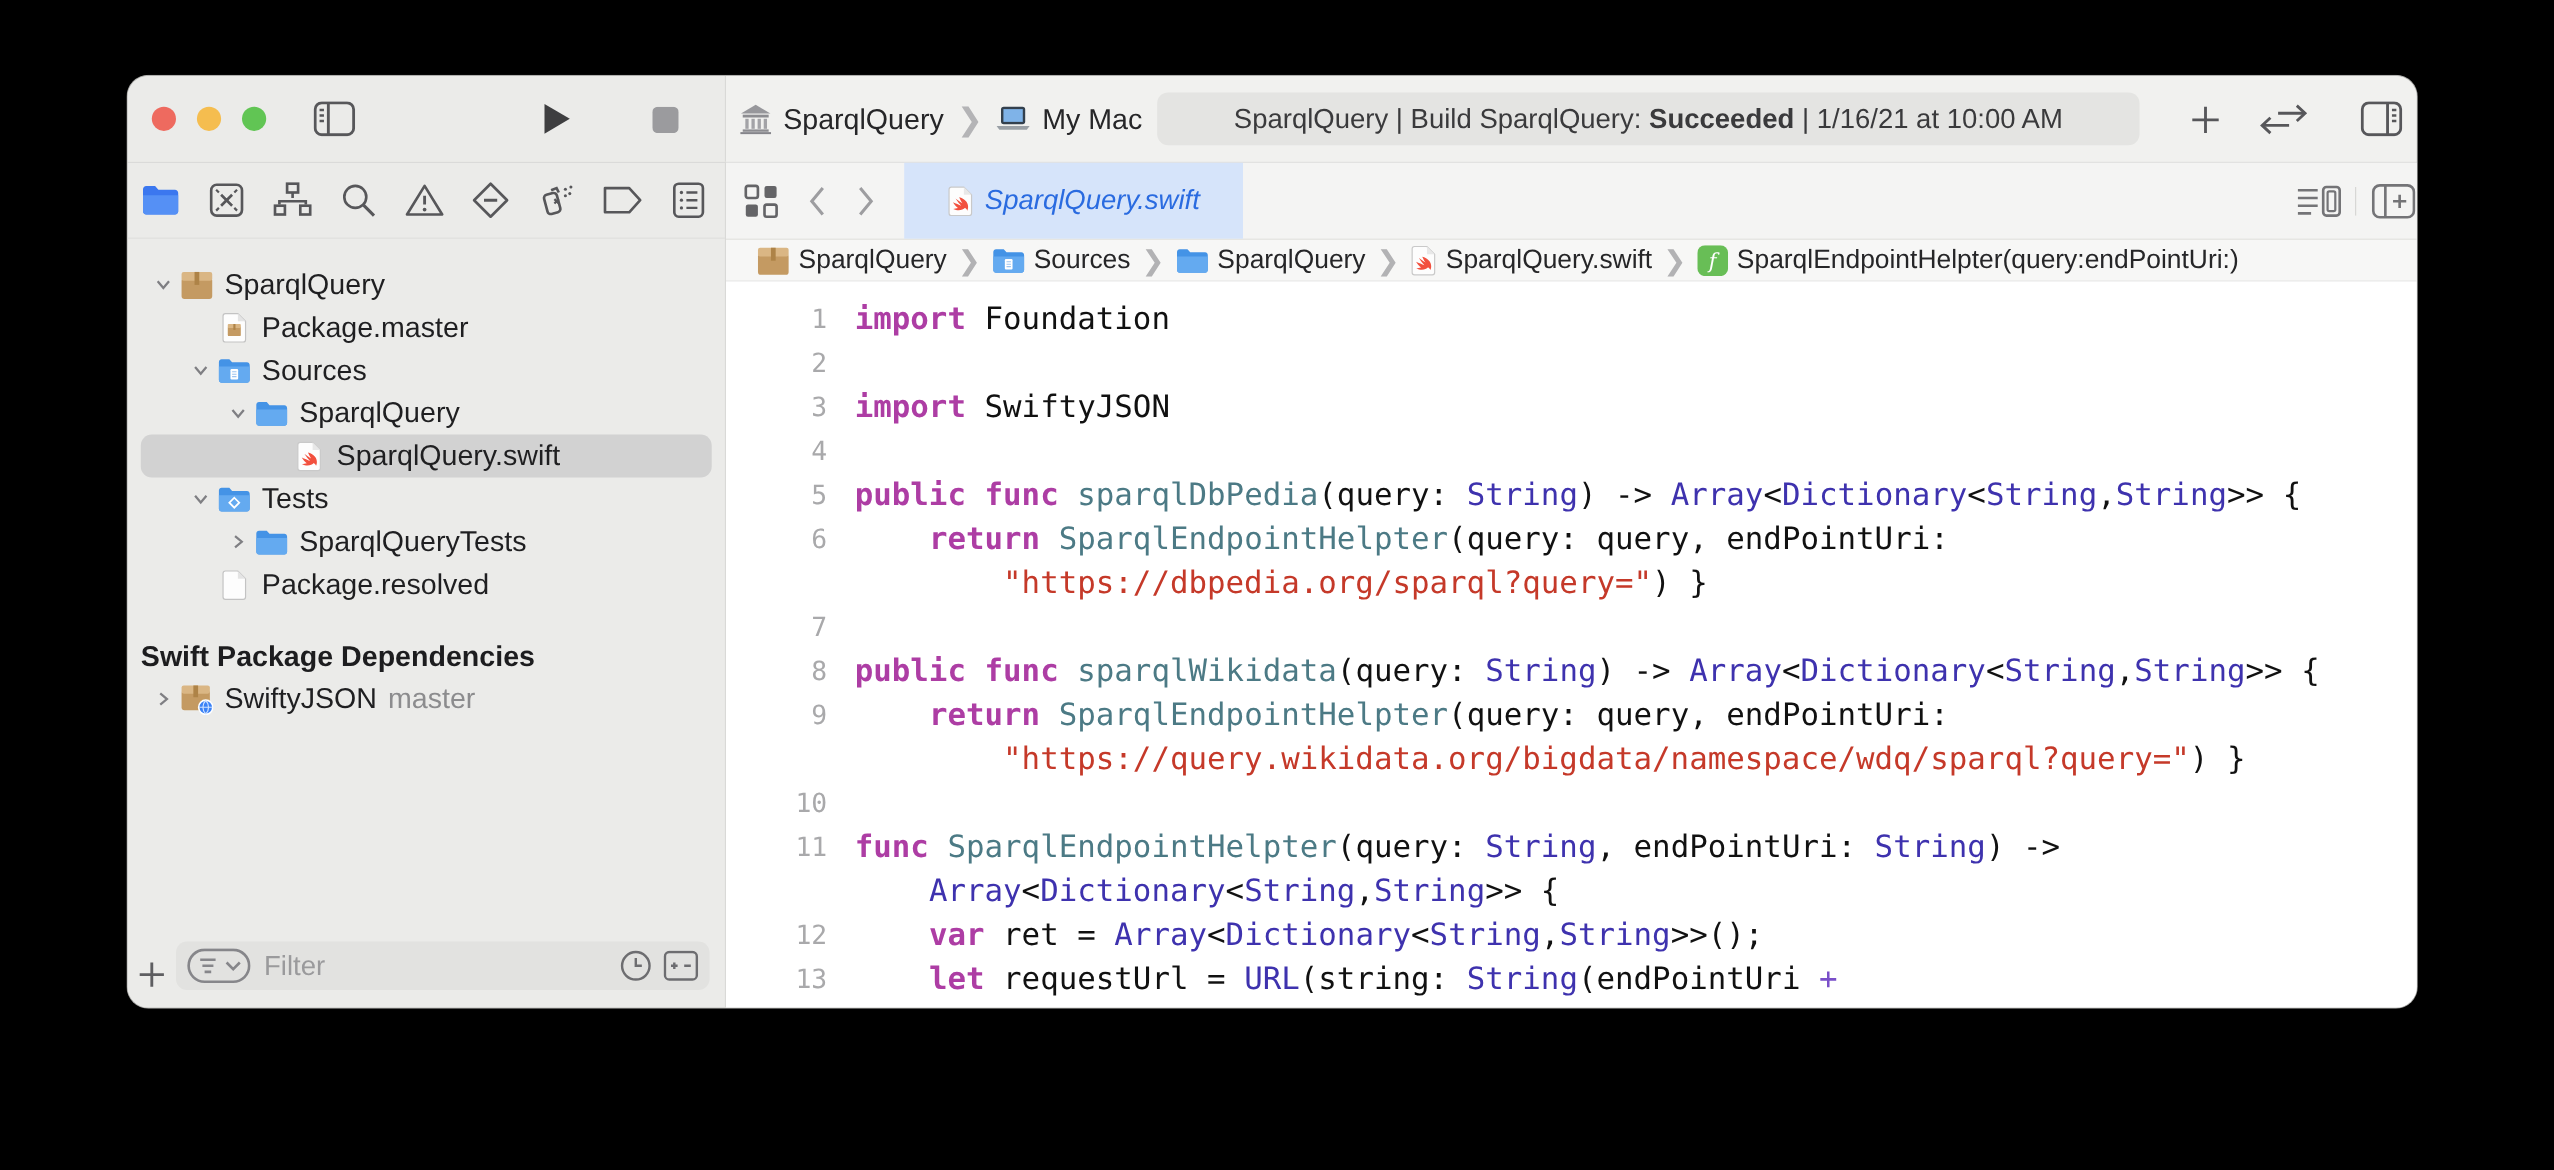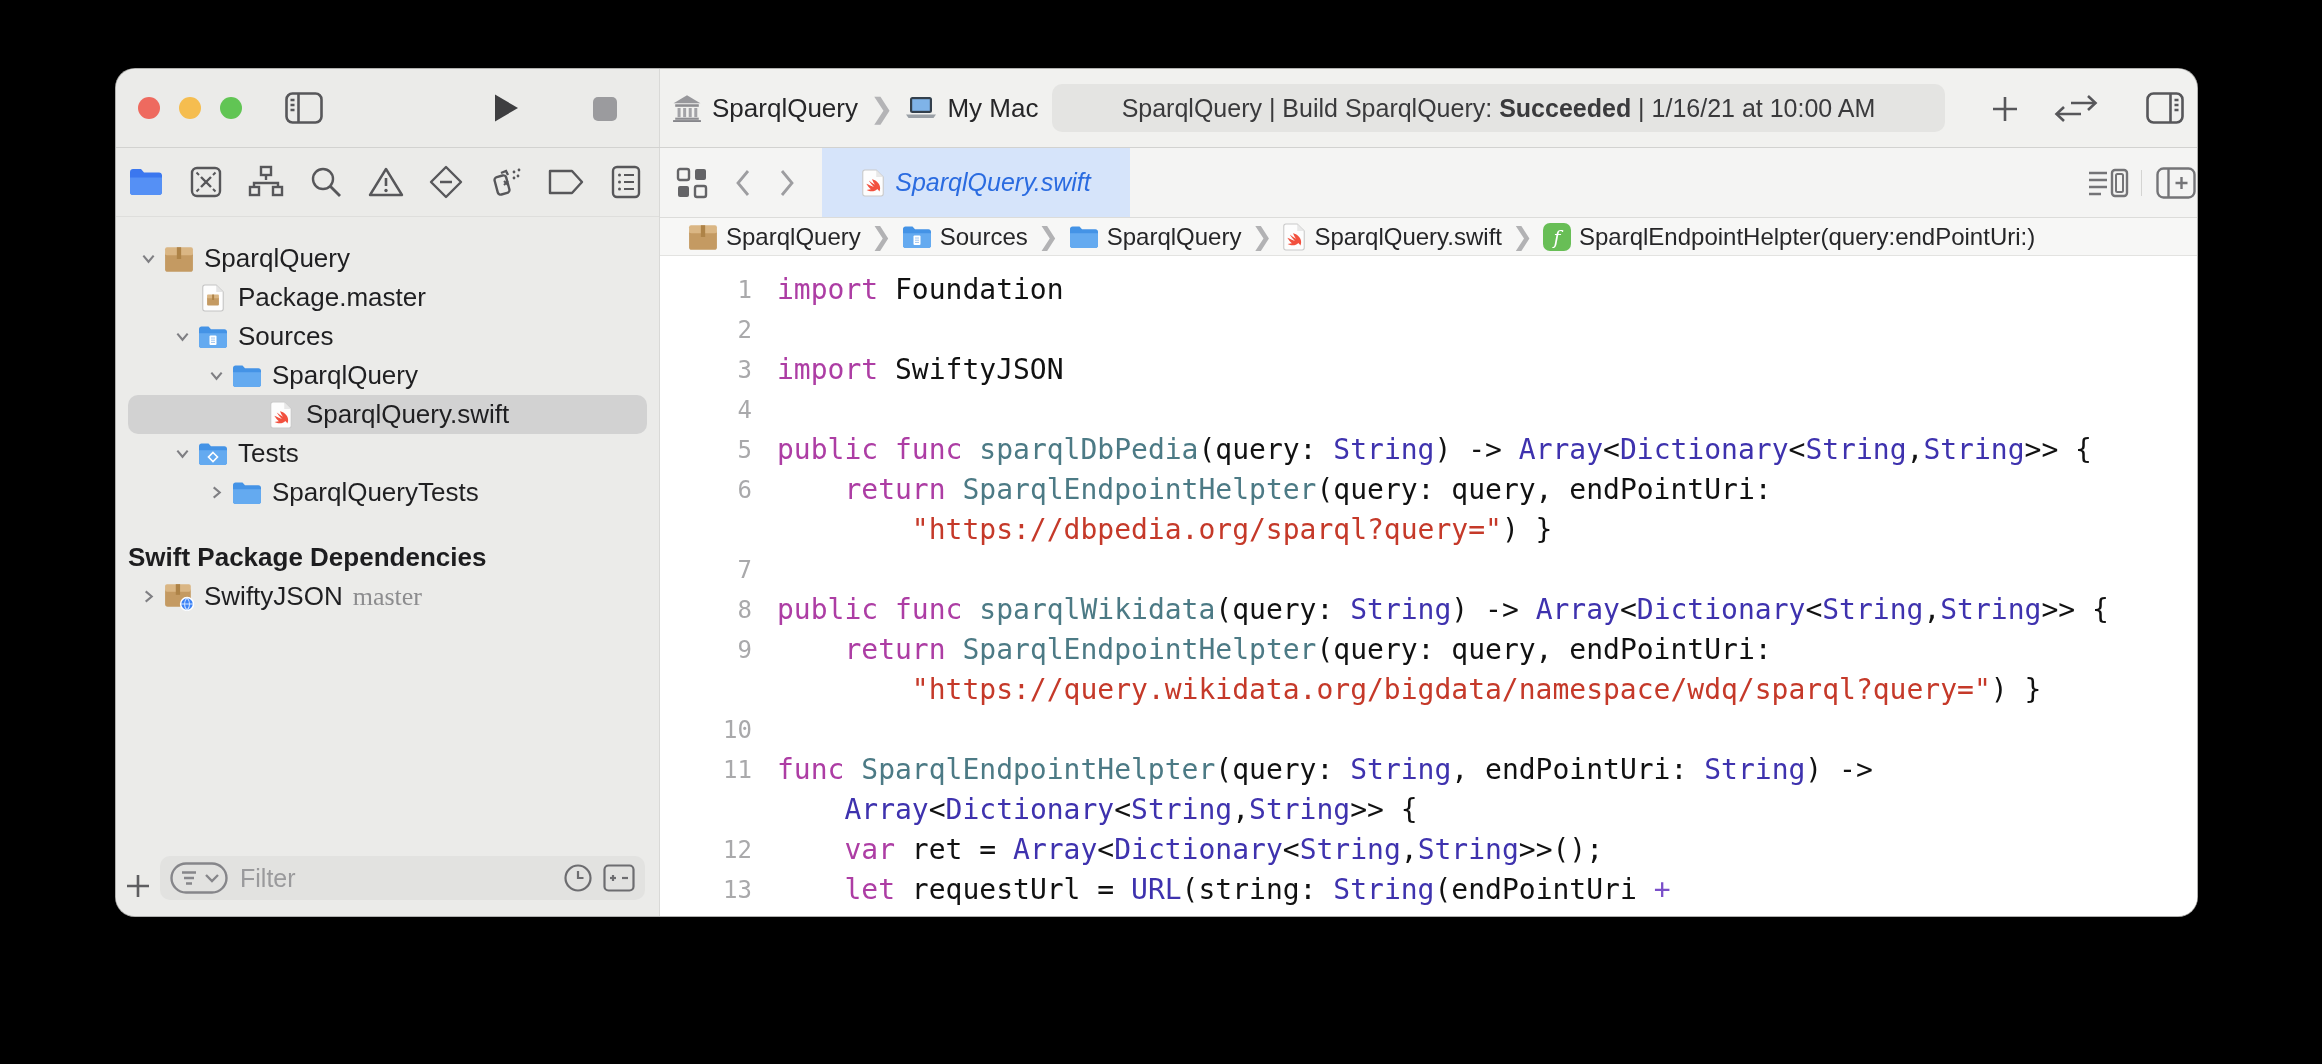--- a/index.html
+++ b/index.html
@@ -24,41 +24,41 @@
   .navstrip{position:absolute;left:0;top:0;width:100%;height:68px;border-bottom:1px solid #dededc;display:flex;align-items:center;}
   .nav-btn{width:60px;height:68px;display:flex;align-items:center;justify-content:center;}
   .tree{position:absolute;left:0;top:69px;bottom:61px;width:100%;overflow:hidden;padding-top:22px;}
   .trow{position:relative;height:39px;display:flex;align-items:center;margin:0 12px;border-radius:10px;
     font-size:26px;color:#1f1f21;white-space:nowrap;}
   .trow.sel{background:#d2d2d2;}
   .chev{width:28px;height:28px;flex:none;display:flex;align-items:center;justify-content:center;}
   .chev svg{display:block;}
   .chev.down svg{transform:rotate(90deg);}
   .ticn{width:34px;height:30px;flex:none;display:flex;align-items:center;justify-content:center;margin-right:8px;}
-  .suffix{color:#8c8c8e;margin-left:10px;font-family:Liberation Serif, serif;}
+  .suffix{color:#8c8c8e;margin-left:10px;}
   .theader{height:39px;display:flex;align-items:center;margin:26px 12px 0;font-size:26px;font-weight:700;color:#1d1d1f;}
   .filterbar{position:absolute;left:0;bottom:0;width:100%;height:60px;display:flex;}
   .fplus{width:44px;display:flex;align-items:center;justify-content:center;}
   .fpill{position:relative;flex:1;height:44px;margin-right:14px;background:#e2e2e0;border-radius:10px;
     display:flex;align-items:center;padding:0 10px;}
   .fpill .ph{flex:1;font-size:25px;color:#9a9a9c;margin-left:12px;}
   
   .editor{position:relative;flex:1;background:#fff;}
   .tabbar{position:absolute;left:0;top:0;width:100%;height:69px;background:#f4f4f3;border-bottom:1px solid #dcdcda;}
   .tab{position:absolute;left:162px;top:0;width:308px;height:69px;background:#d6e4fa;display:flex;align-items:center;
     justify-content:center;gap:10px;font-size:25px;font-style:italic;color:#2a6be0;}
   .jumpbar{position:absolute;left:0;top:70px;width:100%;height:37px;background:#f7f7f6;border-bottom:1px solid #e3e3e1;
     display:flex;align-items:center;padding-left:28px;font-size:24px;color:#262628;white-space:nowrap;overflow:hidden;}
   .crumb{display:flex;align-items:center;gap:8px;}
   .jchev{color:#b2b2b4;font-size:25px;font-weight:300;margin:0 10px;}
   .codearea{position:absolute;left:0;top:108px;right:0;bottom:0;background:#fff;overflow:hidden;padding-top:14px;}
   .cl{display:flex;height:40px;line-height:40px;}
   .cl .g{width:92px;flex:none;text-align:right;font-family:"DejaVu Sans Mono",monospace;font-size:24px;color:#a9a9ab;}
   .cl .c{font-family:"DejaVu Sans Mono",monospace;font-size:28px;color:#111;white-space:pre;padding-left:25px;}
-  .k{color:#ad3da4;font-weight:400;margin-top:44px;}
+  .k{color:#ad3da4;font-weight:700;margin-top:44px;}
   .t{color:#3e32ae;}
   .f{color:#4c7a85;text-align:center;}
   .s{color:#c53929;}
   .m{color:#7a4fc9;}
   .o{color:#7a4fc9;}
   .icn svg{display:block;}
 </style>
 </head>
 <body>
 
@@ -325,20 +325,30 @@
               </svg>
             </span>
      <span class="ticn icn">
               <svg width="30" height="24" viewBox="0 0 30 24">
                 <path d="M1 4c0-1.4 1.1-2.5 2.5-2.5h7L13 4.3h13.5C27.9 4.3 29 5.4 29 6.8V20.5c0 1.4-1.1 2.5-2.5 2.5h-23C2.1 23 1 21.9 1 20.5z" fill="#4493e6"></path>
                 <path d="M1 8.2h28V20.5c0 1.4-1.1 2.5-2.5 2.5h-23C2.1 23 1 21.9 1 20.5z" fill="#64aaf0"></path>
               </svg>
             </span>
      <span>SparqlQueryTests</span>
    </div>
+          <div class="trow" style="padding-left:40px">
+     <span class="chev "></span>
+     <span class="ticn icn">
+              <svg width="24" height="28" viewBox="0 0 22 26">
+                <path d="M1.5 3c0-1.1.9-2 2-2H14l6.5 6.5V23c0 1.1-.9 2-2 2h-15c-1.1 0-2-.9-2-2z" fill="#fdfdfd" stroke="#c3c3c3"></path>
+                <path d="M14 1 l6.5 6.5 H14z" fill="#e4e4e4"></path>
+              </svg>
+            </span>
+     <span>Package.resolved</span>
+   </div>
           <div class="theader">Swift Package Dependencies</div>
           <div class="trow" style="padding-left:6px">
      <span class="chev">
               <svg width="15" height="15" viewBox="0 0 16 16">
                 <path d="M5 2.5 L11.5 8 L5 13.5" fill="none" stroke="#7f7f83" stroke-width="2.2"></path>
               </svg>
             </span>
      <span class="ticn icn">
               <svg width="30" height="28" viewBox="0 0 28 26">
                 <rect x="1" y="5" width="24" height="17" rx="2.5" fill="#c49a62"></rect>

